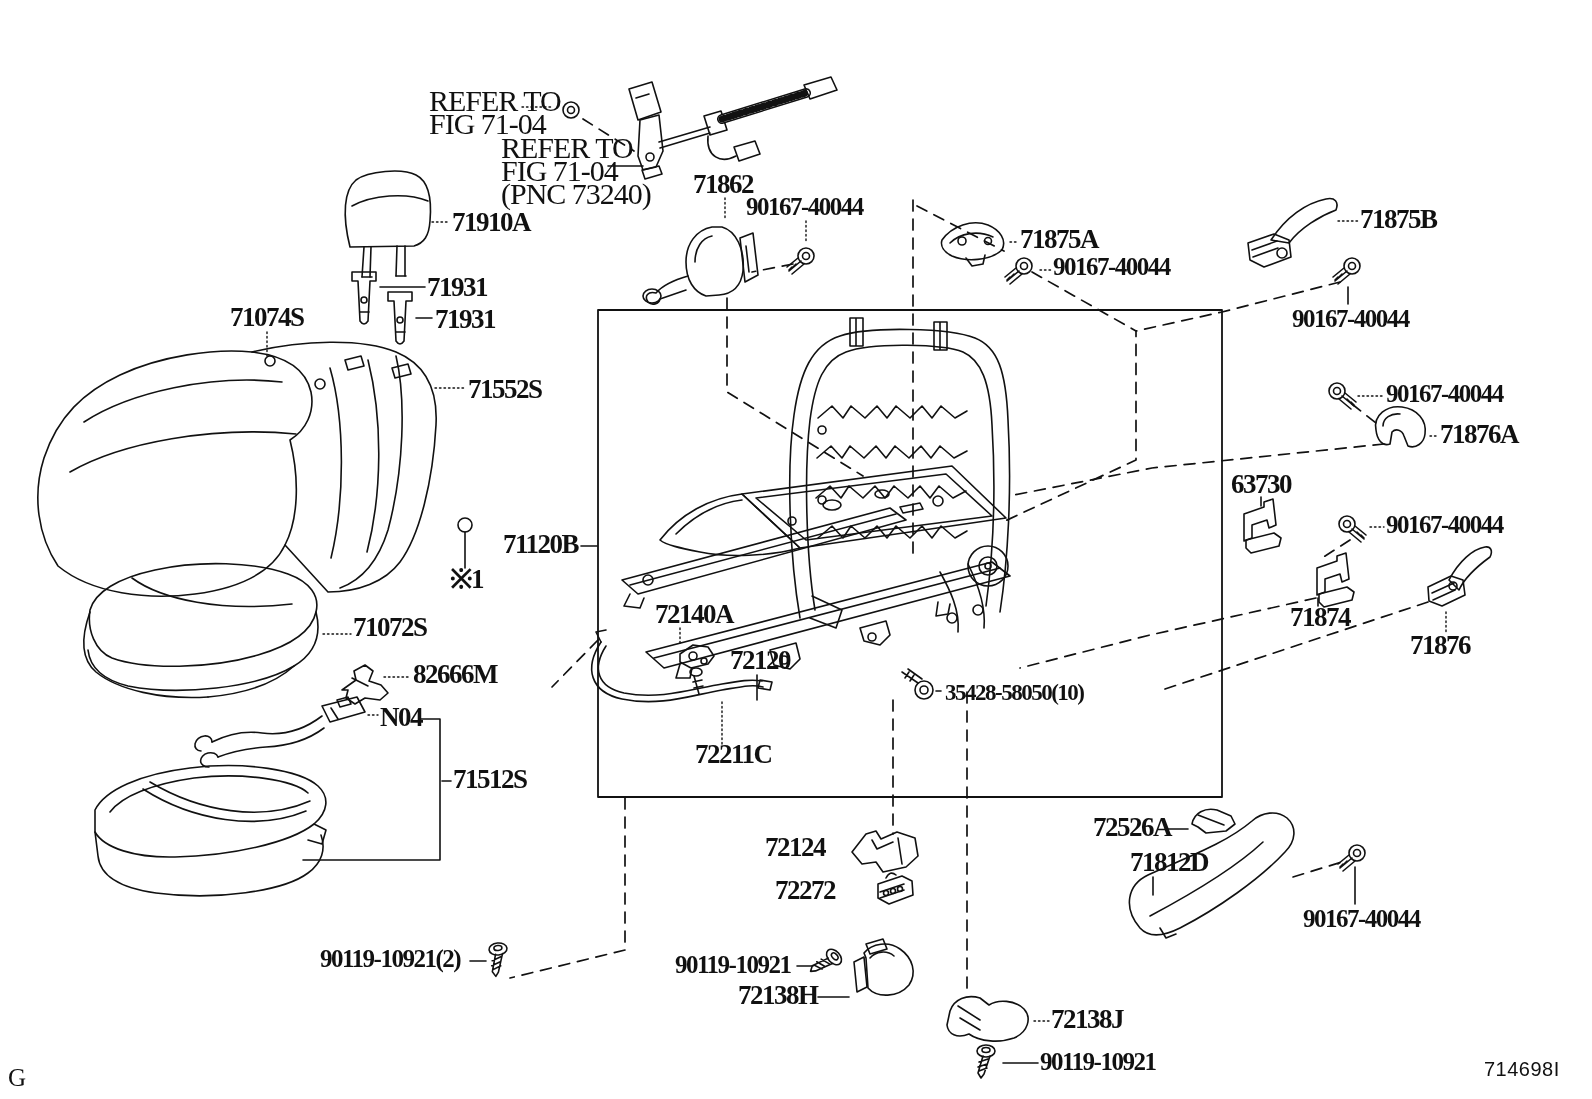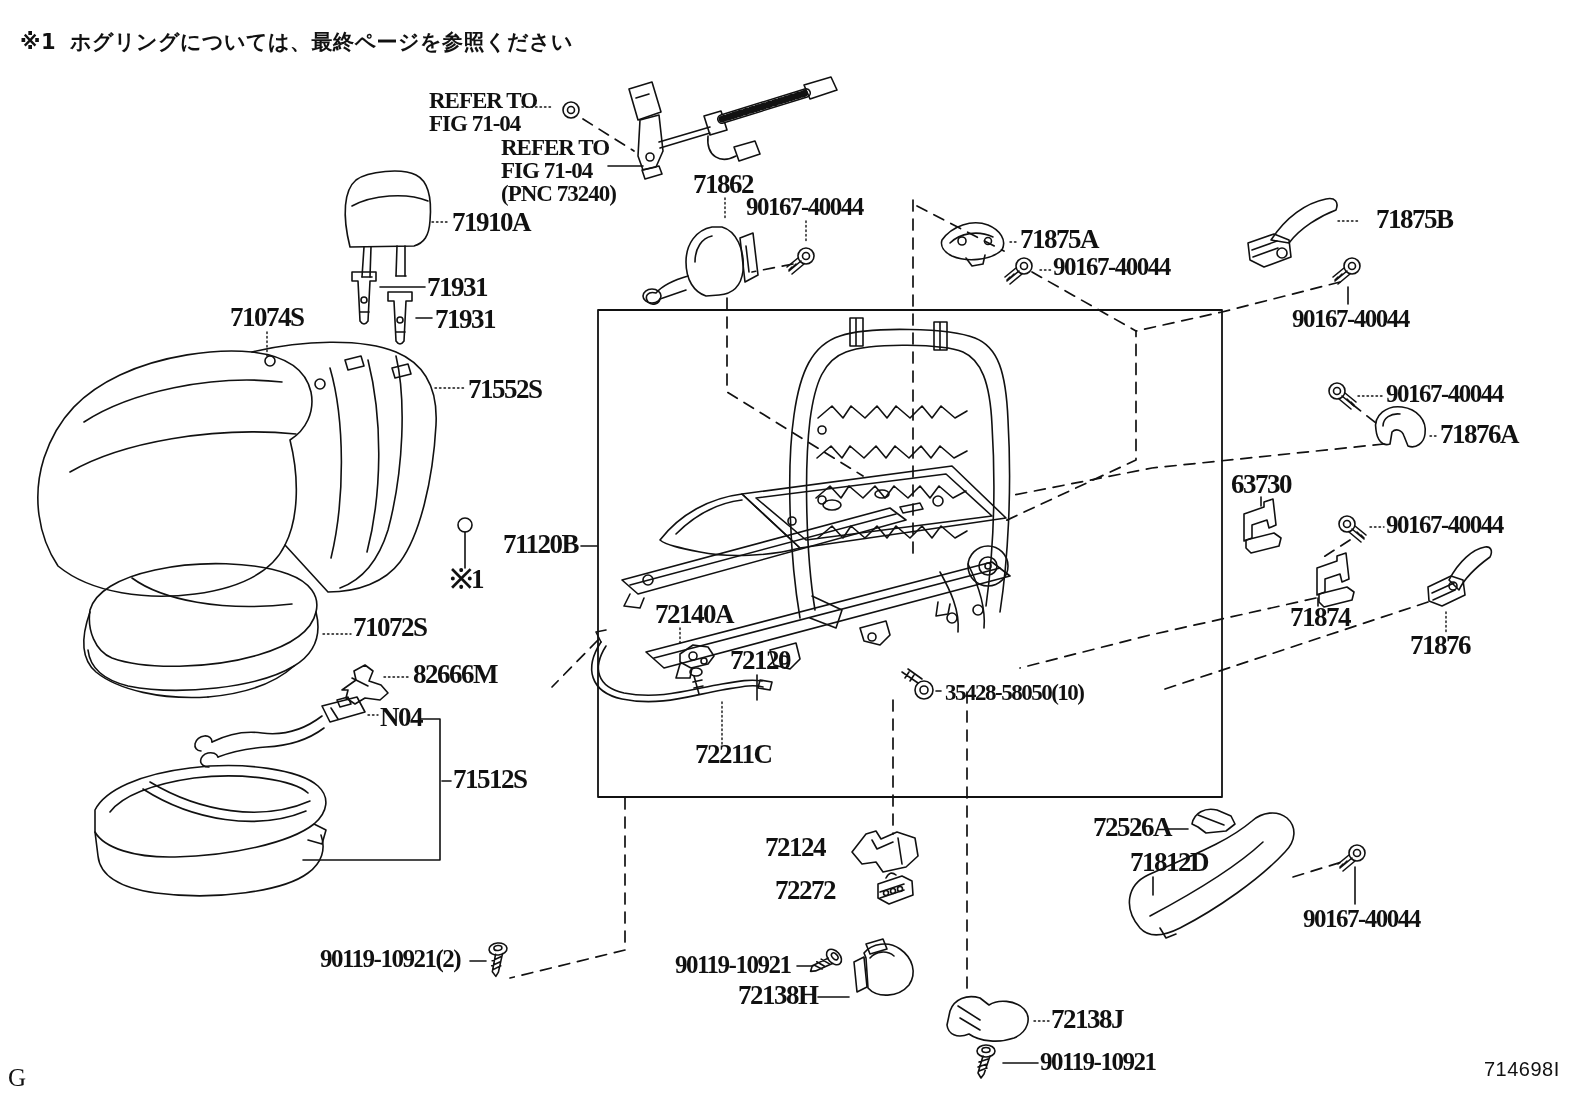--- a/index.html
+++ b/index.html
@@ -4,22 +4,22 @@
 <style>
   html,body{margin:0;padding:0;background:#ffffff;}
   body{width:1592px;height:1099px;position:relative;overflow:hidden;
        font-family:"Liberation Serif",serif;color:#111;}
   #stage{position:absolute;left:0;top:0;width:1592px;height:1099px;}
   #art{position:absolute;left:0;top:0;}
   .lbl{position:absolute;font-family:"Liberation Serif",serif;font-weight:bold;
        font-size:27px;line-height:1;letter-spacing:-1.5px;white-space:nowrap;}
   .lbl.fs{font-size:25px;}
   .lbl.xs{font-size:23px;}
-  .ref{position:absolute;font-family:"Liberation Serif",serif;font-weight:bold;
-       font-size:23px;line-height:23px;letter-spacing:-1px;white-space:nowrap;}
+  .ref{position:absolute;font-family:"Liberation Serif",serif;font-weight:normal;
+       font-size:30px;line-height:23px;letter-spacing:-1px;white-space:nowrap;}
   .ref span{display:block;}
   .note{position:absolute;font-family:"DejaVu Sans",sans-serif;font-weight:bold;
         font-size:21px;letter-spacing:0.5px;white-space:nowrap;}
   .note .nmark{margin-right:14px;}
   .figcode{position:absolute;font-family:"Liberation Sans",sans-serif;
         font-size:20px;letter-spacing:0.5px;}
   .pgletter{position:absolute;font-family:"Liberation Serif",serif;font-size:25px;}
 </style>
 </head>
 <body>
@@ -369,21 +369,20 @@
     <path d="M470,961 L486,961"></path>
     <path d="M797,966 L813,966"></path>
     <path d="M818,997 L849,997"></path>
     <path d="M1003,1063 L1038,1063"></path>
     <path d="M1166,829 L1188,829"></path>
     <path d="M1153,877 L1153,895"></path>
     <path d="M1355,867 L1355,904"></path>
   </g>
 </svg>
 
-<div class="note" style="left:20px;top:28px;"><span class="nmark">※1</span><span>ホグリングについては、最終ページを参照ください</span></div>
 
 <div class="ref" style="left:429px;top:89px;">
   <span>REFER TO</span>
   <span>FIG 71-04</span>
 </div>
 <div class="ref" style="left:501px;top:136px;">
   <span>REFER TO</span>
   <span>FIG 71-04</span>
   <span>(PNC 73240)</span>
 </div>
@@ -396,21 +395,21 @@
 <div class="lbl" style="left:503px;top:531px;">71120B</div>
 <div class="lbl" style="left:450px;top:566px;">※1</div>
 <div class="lbl" style="left:353px;top:614px;">71072S</div>
 <div class="lbl" style="left:413px;top:661px;text-align:center;">82666M</div>
 <div class="lbl" style="left:380px;top:704px;">N04</div>
 <div class="lbl" style="left:453px;top:766px;">71512S</div>
 <div class="lbl" style="left:693px;top:171px;">71862</div>
 <div class="lbl fs" style="left:746px;top:194px;">90167-40044</div>
 <div class="lbl" style="left:1020px;top:226px;">71875A</div>
 <div class="lbl fs" style="left:1053px;top:254px;">90167-40044</div>
-<div class="lbl" style="left:1360px;top:206px;margin-left:16px;">71875B</div>
+<div class="lbl" style="left:1360px;top:206px;">71875B</div>
 <div class="lbl fs" style="left:1292px;top:306px;">90167-40044</div>
 <div class="lbl fs" style="left:1386px;top:381px;">90167-40044</div>
 <div class="lbl" style="left:1440px;top:421px;">71876A</div>
 <div class="lbl" style="left:1231px;top:471px;">63730</div>
 <div class="lbl fs" style="left:1386px;top:512px;">90167-40044</div>
 <div class="lbl" style="left:1290px;top:604px;text-align:center;">71874</div>
 <div class="lbl" style="left:1410px;top:632px;">71876</div>
 <div class="lbl" style="left:655px;top:601px;">72140A</div>
 <div class="lbl" style="left:730px;top:647px;text-align:center;">72120</div>
 <div class="lbl xs" style="left:945px;top:681px;">35428-58050(10)</div>

